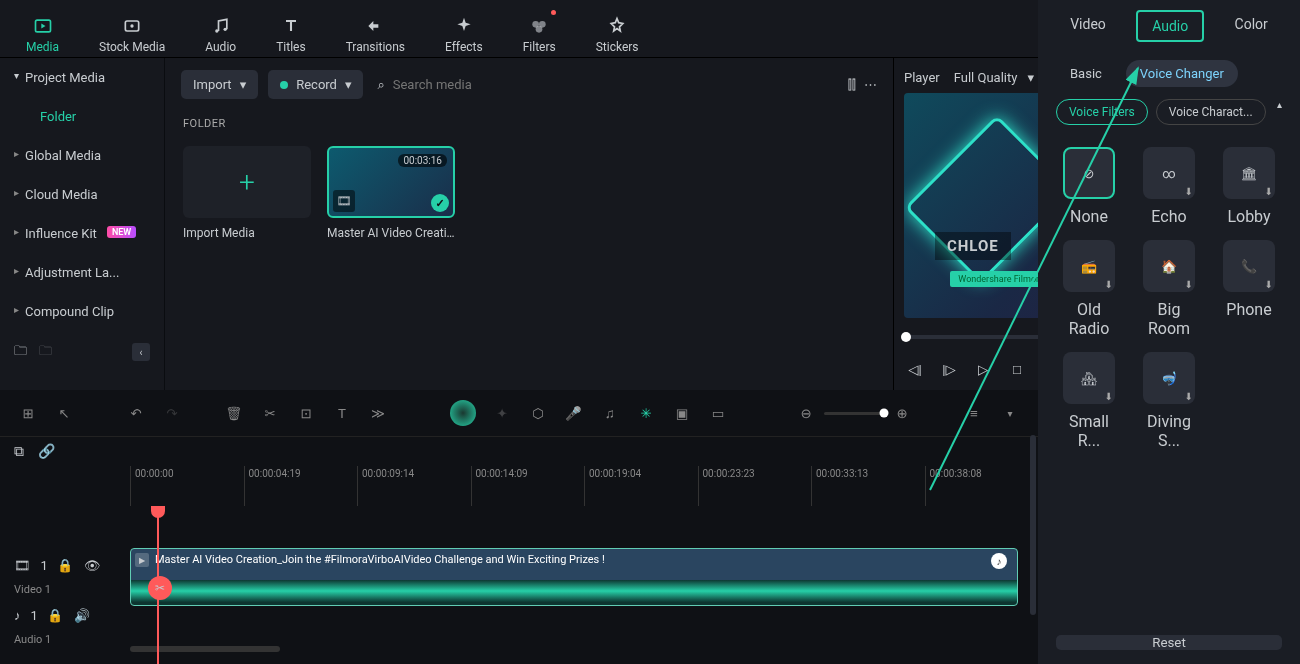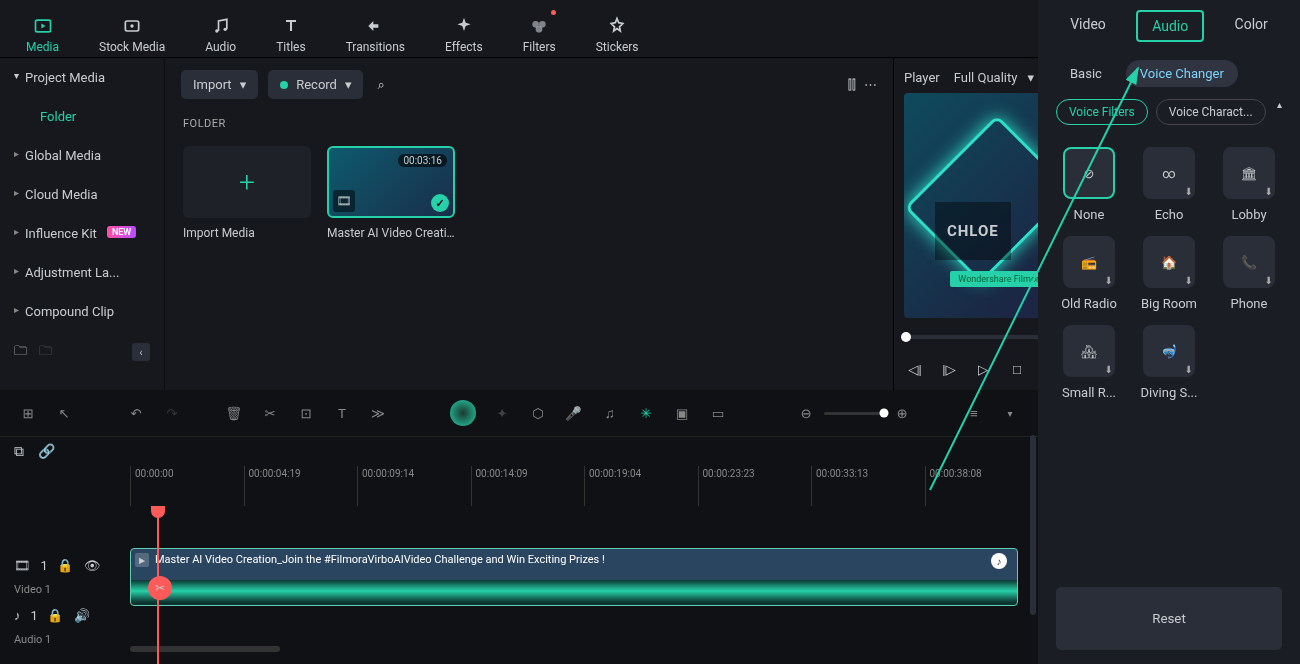--- a/index.html
+++ b/index.html
@@ -36,21 +36,21 @@
 .thumb-dur{position:absolute;top:6px;right:6px;background:rgba(0,0,0,0.6);padding:1px 5px;border-radius:6px;font-size:10px}
 .thumb-ck{position:absolute;bottom:4px;right:4px;width:18px;height:18px;border-radius:50%;background:#26d0a8;display:flex;align-items:center;justify-content:center;color:#0f1115;font-size:11px;font-weight:bold}
 .thumb-icon{position:absolute;bottom:4px;left:4px;width:22px;height:22px;background:rgba(0,0,0,0.5);border-radius:3px;display:flex;align-items:center;justify-content:center;font-size:12px}
 .thumb-title{font-size:12px;overflow:hidden;text-overflow:ellipsis;white-space:nowrap}
 .player{width:407px;background:#16181e;border-left:1px solid #000;display:flex;flex-direction:column;padding:4px 10px 8px}
 .player-hdr{display:flex;align-items:center;gap:14px;padding:8px 0}
 .player-quality{background:transparent;border:none;color:#c8ccd0;display:flex;align-items:center;gap:10px;cursor:pointer;font-size:13px}
 .preview{flex:1;background:linear-gradient(135deg,#0f4a5c 0%,#1a2845 50%,#2d1840 100%);border-radius:4px;position:relative;overflow:hidden}
 .preview-person{position:absolute;right:12%;top:12%;width:55%;height:80%;background:radial-gradient(ellipse 45% 35% at 50% 28%,#e8c4a0 0%,#d4a574 50%,transparent 55%),radial-gradient(ellipse 50% 50% at 50% 70%,#5a3d2e 0%,#3d2a1f 70%,transparent 75%);border-radius:45% 45% 20% 20%}
 .preview-neon{position:absolute;left:8%;top:18%;width:28%;height:58%;border:3px solid #2de0c8;transform:rotate(45deg);border-radius:8px;box-shadow:0 0 18px #2de0c8}
-.preview-name{position:absolute;left:8%;bottom:26%;background:rgba(0,0,0,0.4);padding:20px 12px;font-weight:700;font-size:15px;letter-spacing:1px}
+.preview-name{position:absolute;left:8%;bottom:26%;background:rgba(0,0,0,0.4);padding:5px 12px;font-weight:700;font-size:15px;letter-spacing:1px}
 .preview-badge{position:absolute;left:12%;bottom:14%;background:#26d0a8;color:#063;padding:3px 8px;font-size:9px;border-radius:2px}
 .seek{display:flex;align-items:center;gap:12px;padding:8px 2px}
 .seek-bar{flex:1;height:4px;background:#2a2e38;border-radius:2px;position:relative}
 .seek-dot{position:absolute;left:0;top:50%;transform:translate(-50%,-50%);width:10px;height:10px;border-radius:50%;background:#fff}
 .time{font-variant-numeric:tabular-nums;font-size:12px}
 .time-box{background:#2a2e38;padding:4px 8px;border-radius:4px}
 .player-ctrls{display:flex;align-items:center;gap:18px;padding:4px 2px;justify-content:space-between}
 .pc-group{display:flex;align-items:center;gap:16px}
 .pc-btn{background:none;border:none;color:#c8ccd0;cursor:pointer;width:18px;height:18px;display:flex;align-items:center;justify-content:center}
 .right-panel{width:262px;background:#1a1d24;position:absolute;right:0;top:0;height:664px;display:flex;flex-direction:column}
@@ -61,22 +61,22 @@
 .rp-sub{padding:6px 14px;cursor:pointer;font-size:13px;border-radius:14px}
 .rp-sub.active{background:#2f3440;color:#7dd3fc}
 .rp-filters{display:flex;gap:8px;padding:4px 18px;flex-wrap:wrap}
 .rp-filter{padding:5px 12px;border:1px solid #444;border-radius:14px;font-size:12px;cursor:pointer}
 .rp-filter.green{border-color:#26d0a8;color:#26d0a8}
 .voice-grid{display:grid;grid-template-columns:repeat(3,1fr);gap:14px;padding:18px}
 .voice-item{display:flex;flex-direction:column;align-items:center;gap:8px}
 .voice-box{width:52px;height:52px;background:#2a2e38;border-radius:8px;display:flex;align-items:center;justify-content:center;position:relative;cursor:pointer}
 .voice-box.sel{border:2px solid #26d0a8}
 .voice-dl{position:absolute;bottom:2px;right:2px;font-size:10px;color:#aaa}
-.voice-label{font-size:13px;text-align:center}
-.rp-reset{margin:auto 18px 14px;padding:24px;background:#2a2e38;border:none;color:#c8ccd0;border-radius:5px;cursor:pointer}
+.voice-label{font-size:16px;text-align:center}
+.rp-reset{margin:auto 18px 14px;padding:0;background:#2a2e38;border:none;color:#c8ccd0;border-radius:5px;cursor:pointer}
 .timeline-area{position:absolute;left:0;top:390px;right:262px;bottom:0;background:#0f1115;display:flex;flex-direction:column}
 .tl-toolbar{display:flex;align-items:center;gap:16px;padding:10px 18px;border-bottom:1px solid #222}
 .tl-tool{background:none;border:none;color:#888;cursor:pointer;width:20px;height:20px;display:flex;align-items:center;justify-content:center}
 .tl-tool.ai{width:26px;height:26px;border-radius:50%;background:radial-gradient(circle,#1a3830,#26d0a8)}
 .tl-zoom{display:flex;align-items:center;gap:8px}
 .zoom-bar{width:60px;height:3px;background:#333;border-radius:2px;position:relative}
 .zoom-dot{position:absolute;right:0;top:50%;transform:translate(50%,-50%);width:9px;height:9px;background:#fff;border-radius:50%}
 .gap{flex:1}
 .ruler{display:flex;height:40px;padding-left:130px;position:relative}
 .ruler-mark{flex:1;font-size:10px;color:#888;position:relative;border-left:1px solid #333}
@@ -200,20 +200,21 @@
           <span>Import</span> 
           <span>▾</span>
         </button>
       <button class="btn-drop">
           <span class="rec-dot"></span>
           <span>Record</span> 
           <span>▾</span>
         </button>
       <div class="search-wrap">
         <span>⌕</span>
+        <input placeholder="Search media" style="">
       </div>
       <div class="toolbar-icons-end">
         <span>⫿⫿</span>
         <span>⋯</span>
       </div>
     </div>
     <div class="folder-hdr">FOLDER</div>
     <div class="thumbs">
       <div class="thumb">
         <div class="thumb-box">

